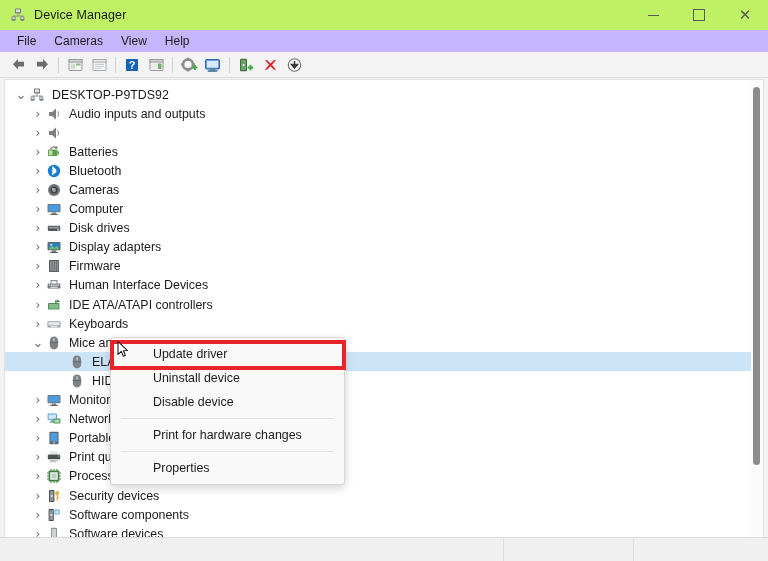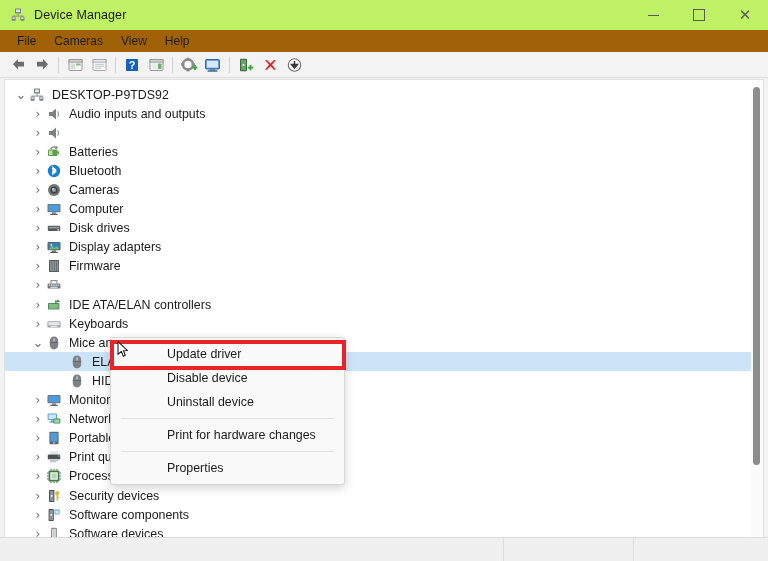--- a/index.html
+++ b/index.html
@@ -51,21 +51,21 @@
   }
   .glyph-close {
     font-size: 15px; line-height: 1; color: #5a5a5a;
     font-family: "DejaVu Sans", sans-serif;
   }
 
   
   .menubar {
     position: absolute; left: 0; top: 30px;
     width: 768px; height: 22px;
-    background: #a16207;
+    background: #c4b5fd;
     display: flex; align-items: center;
     padding-left: 8px;
     box-sizing: border-box;
   }
   .menu-item {
     font-size: 12px; color: #1b1b1b;
     padding: 2px 9px;
     border-radius: 2px;
   }
 
@@ -170,21 +170,21 @@
     border: 1px solid #d6d6d6;
     border-radius: 3px;
     box-shadow: 0 3px 10px rgba(0,0,0,.18);
     padding: 4px 0;
     box-sizing: border-box;
     z-index: 40;
   }
   .ctx-item {
     height: 24px;
     display: flex; align-items: center;
-    padding-left: 56px;
+    padding-left: 42px;
     font-size: 12.4px;
     color: #1b1b1b;
     box-sizing: border-box;
   }
   .ctx-item.bold { font-weight: normal; }
   .ctx-sep {
     height: 1px;
     background: #e2e2e2;
     margin: 4px 10px;
   }
@@ -472,32 +472,33 @@
               <rect x="1.6" y="6.4" width="12.8" height="5.2" fill="#70787c" rx="1.2"></rect>
               <rect x="2.8" y="7.4" width="1.6" height="1.5" fill="#cfd5d8"></rect>
               <rect x="5" y="7.4" width="1.6" height="1.5" fill="#cfd5d8"></rect>
               <rect x="7.2" y="7.4" width="1.6" height="1.5" fill="#cfd5d8"></rect>
               <rect x="9.4" y="7.4" width="1.6" height="1.5" fill="#cfd5d8"></rect>
               <rect x="11.6" y="7.4" width="1.6" height="1.5" fill="#cfd5d8"></rect>
               <rect x="4.4" y="9.6" width="7.2" height="1.4" fill="#cfd5d8"></rect>
               <path d="M5 6.4 L5 3.6 L11 3.6 L11 6.4" fill="none" stroke="#8a9195" stroke-width="1.1"></path>
             </svg>
           </span>
+          <span class="row-label">Human Interface Devices</span>
         </div>
         <div class="tree-row depth2">
           <div class="expander" style="font-size: 12px;">›</div>
           <span class="row-icon ico">
             <svg width="16" height="16" viewBox="0 0 16 16">
               <rect x="2" y="6" width="11.4" height="6.6" fill="#4f8f57" rx="0.8"></rect>
               <rect x="3" y="7" width="9.4" height="4.6" fill="#80bb86"></rect>
               <path d="M11.6 2.4 L14.2 5 L10.2 5.2 Z" fill="#3f7a46"></path>
               <rect x="9.2" y="3.2" width="1.3" height="3.2" fill="#3f7a46"></rect>
             </svg>
           </span>
-          <span class="row-label">IDE ATA/ELAN controllers</span>
+          <span class="row-label">IDE ATA/ATAPI controllers</span>
         </div>
         <div class="tree-row depth2">
           <div class="expander" style="font-size: 12px;">›</div>
           <span class="row-icon ico">
             <svg width="16" height="16" viewBox="0 0 16 16">
               <rect x="1.4" y="5.2" width="13.2" height="6.4" fill="#9ba1a5" rx="1.2"></rect>
               <rect x="2.4" y="6.1" width="11.2" height="3.2" fill="#e6e9eb"></rect>
               <rect x="4.6" y="9.9" width="6.8" height="1.1" fill="#e6e9eb"></rect>
             </svg>
           </span>
@@ -645,22 +646,22 @@
   </div>
 
   <div class="statusbar">
     <div class="status-cell c1"></div>
     <div class="status-cell c2"></div>
     <div class="status-cell c3"></div>
   </div>
 
   <div class="ctx-menu" id="ctxmenu">
       <div class="ctx-item">Update driver</div>
+      <div class="ctx-item">Uninstall device</div>
       <div class="ctx-item">Disable device</div>
-      <div class="ctx-item">Uninstall device</div>
       <div class="ctx-sep"></div>
       <div class="ctx-item">Print for hardware changes</div>
       <div class="ctx-sep"></div>
       <div class="ctx-item bold">Properties</div>
     </div>
 
   <div class="red-box"></div>
 
   <div class="cursor">
     <svg width="13" height="18" viewBox="0 0 13 18">

